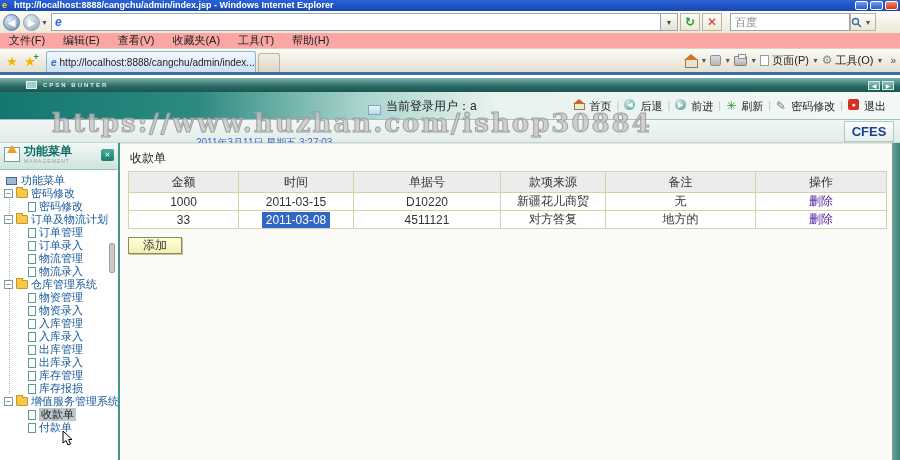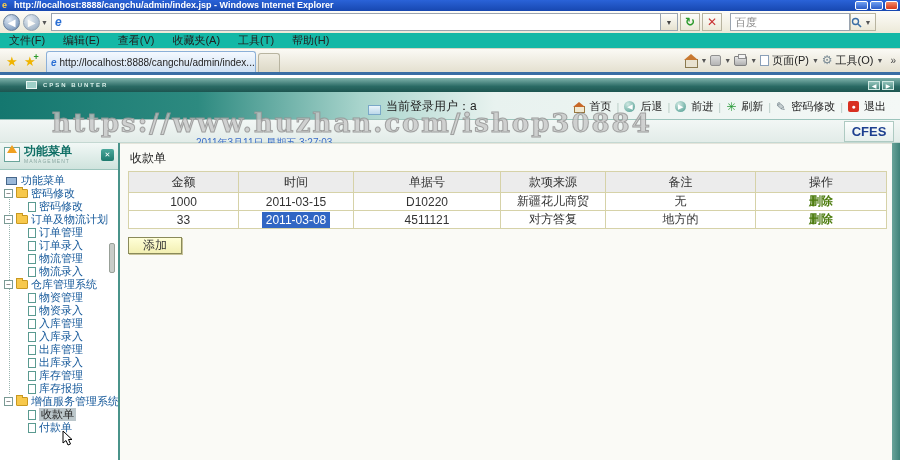--- a/index.html
+++ b/index.html
@@ -38,21 +38,21 @@
     font-size:12px; }
   .refresh-glyph { color:#2c9a2c; font-weight:bold; }
   .stop-glyph { color:#c83232; font-weight:bold; }
   .searchfield { flex:0 0 120px; height:18px; background:#fff; border:1px solid #9aa4b0;
     margin-left:8px; font-size:11px; color:#888; line-height:16px; padding-left:4px; }
   .search-btn { width:26px; height:18px; border:1px solid #b8b4a0;
     background:linear-gradient(#fdfdfa,#ece9d8); display:flex; align-items:center;
     justify-content:center; gap:1px; }
 
   .menubar { position:absolute; left:0; top:33px; width:900px; height:16px;
-    background:#14b8a6; border-bottom:1px solid #d8d4c4; display:flex;
+    background:#fca5a5; border-bottom:1px solid #d8d4c4; display:flex;
     align-items:center; font-size:11px; color:#222; }
   .menubar span { padding:0 9px; }
 
   .tabbar { position:absolute; left:0; top:49px; width:900px; height:26px;
     background:linear-gradient(#fbfaf5,#e4e0d0); border-bottom:3px solid #3a6ea5; }
   .fav-star { position:absolute; left:6px; top:5px; color:#f0b400; font-size:13px; }
   .fav-add { position:absolute; left:24px; top:5px; color:#f0b400; font-size:13px; }
   .fav-add::after { content:"+"; color:#2a9a2a; font-size:9px; font-weight:bold;
     position:absolute; right:-3px; top:-2px; }
   .tab { position:absolute; left:46px; top:2px; width:210px; height:21px;
@@ -97,21 +97,21 @@
   .appheader { position:absolute; left:0; top:17px; width:900px; height:28px;
     background:linear-gradient(to right,#14776f 0%,#2d8a80 22%,#a8d4cc 40%,#e8f2ef 55%,#f4f8f6 100%);
     border-bottom:1px solid #9cc4bc; }
   .logo { position:absolute; left:22px; top:3px; font-size:18px; font-weight:bold; color:#fff;
     letter-spacing:1px;
     text-shadow:1px 1px 0 #7a6ac0,-1px 1px 0 #7a6ac0,1px -1px 0 #7a6ac0,-1px -1px 0 #7a6ac0,2px 2px 2px #3a3a80; }
   .userinfo { position:absolute; left:368px; top:6px; font-size:12px; color:#222;
     display:flex; align-items:flex-end; gap:5px; }
   .userinfo .docicon { width:13px; height:10px; background:linear-gradient(#eaf4fb,#bcd8ea);
     border:1px solid #7aa8c8; }
-  .appnav { position:absolute; right:14px; top:7px; display:flex; align-items:center;
+  .appnav { position:absolute; right:14px; top:7px; display:flex; 
     gap:5px; font-size:11px; color:#222; }
   .appnav .sep { color:#b8ccc6; }
   .mini-home { width:12px; height:10px; position:relative; }
   .mini-home::before { content:""; position:absolute; left:1px; top:4px; width:9px; height:5px;
     background:#f0e8d0; border:1px solid #9a7840; }
   .mini-home::after { content:""; position:absolute; left:0; top:0; border-left:6px solid transparent;
     border-right:6px solid transparent; border-bottom:5px solid #c86828; }
   .mini-circle { width:11px; height:11px; border-radius:50%;
     background:radial-gradient(circle at 35% 30%,#cfe8e2,#4a9a8e); color:#fff; font-size:7px;
     line-height:11px; text-align:center; }
@@ -167,21 +167,21 @@
   .main { position:relative; flex:1; background:#fafaf6; border-top:1px solid #e4e4da; }
   .main-title { padding:6px 0 4px 10px; font-size:12px; color:#222; }
   table.grid { border-collapse:collapse; margin-left:8px; width:758px; table-layout:fixed; }
   table.grid th, table.grid td { border:1px solid #d6d2a8; text-align:center;
     font-size:12px; font-weight:normal; color:#333; height:20px; background:#fff; }
   table.grid th { background:#ececec; height:21px; }
   table.grid td { height:18px; }
   col.c0{width:110px} col.c1{width:115px} col.c2{width:147px}
   col.c3{width:105px} col.c4{width:150px} col.c5{width:131px}
   .selcell { background:#3166c4; color:#fff; padding:1px 4px; }
-  .oplink { color:#4d7c0f; cursor:pointer;font-weight:bold; }
+  .oplink { color:#4c1d95; cursor:pointer; }
   .addbtn { margin:8px 0 4px 8px; width:54px; height:17px;
     background:linear-gradient(#ffffd8,#f2efb2); border:1px solid #8a8a5a;
     box-shadow:1px 1px 0 #c8c49a; font-size:12px; color:#333; text-align:center;
     line-height:15px; }
   .right-edge { width:8px; height:317px; background:linear-gradient(to right,#6aa49a,#3f8279); }
 
   
   .watermark { position:absolute; left:52px; top:108px; width:700px; font-size:26px;
     font-family:"DejaVu Serif","Liberation Serif",serif; font-weight:bold; letter-spacing:2px;
     color:rgba(255,255,255,0.45); -webkit-text-stroke:1px rgba(150,150,150,0.85);

